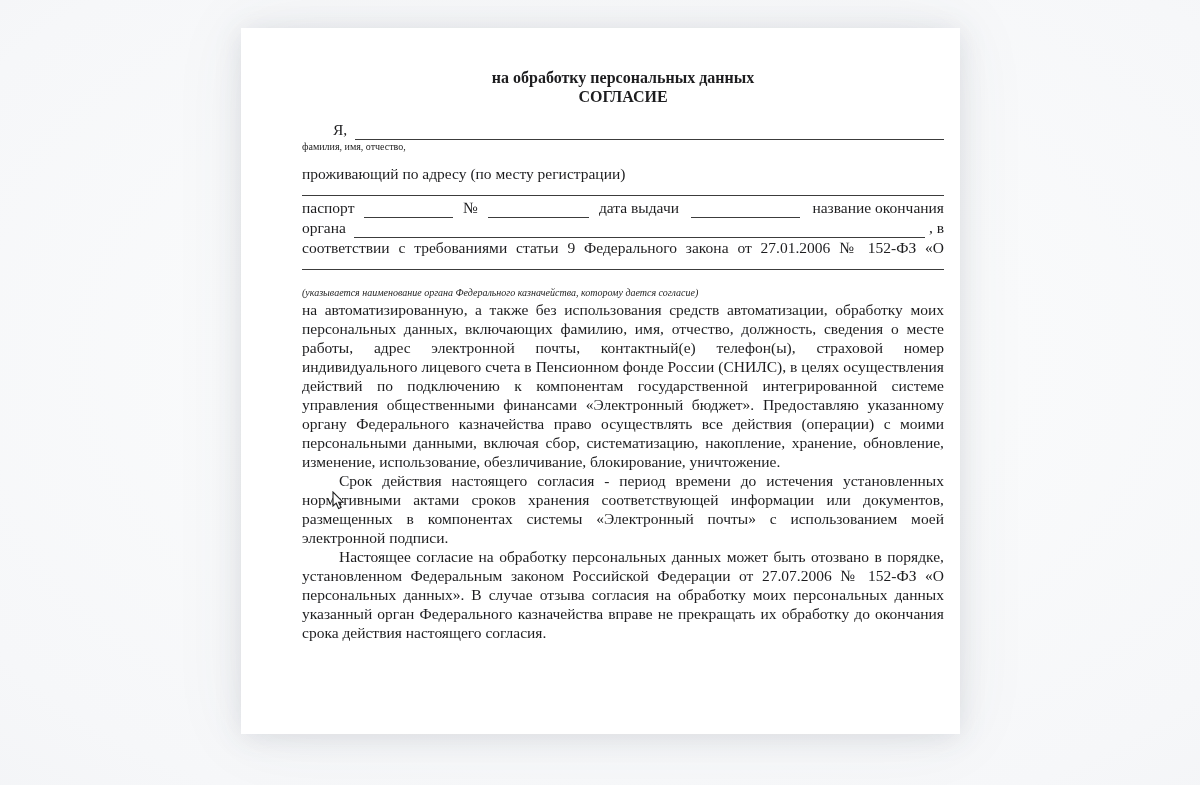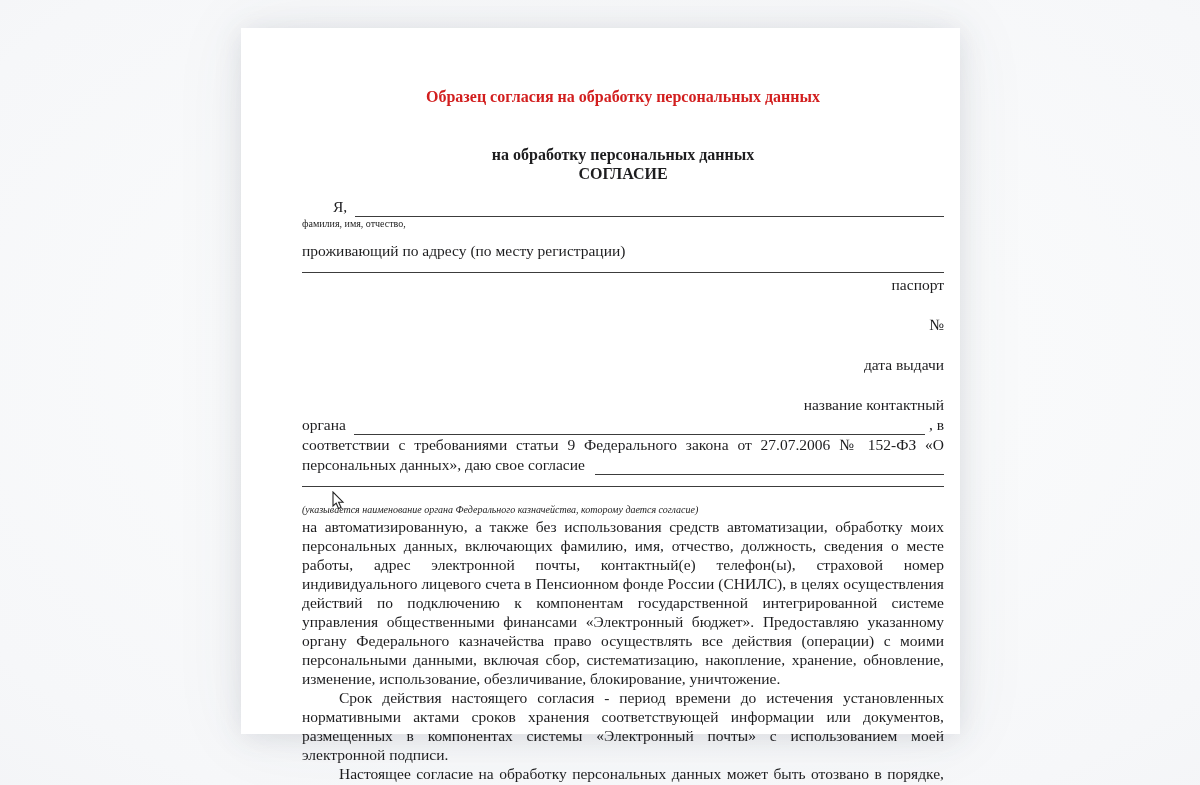--- a/index.html
+++ b/index.html
@@ -42,21 +42,21 @@
   .row-ya{margin-top:14px;padding-left:31px;}
   .blank{
     display:inline-block;border-bottom:1.5px solid var(--rule);
     flex-grow:1;height:19px;
   }
   .blank.after-label{margin-left:8px;}
   .caption{font-size:10px;line-height:10px;text-align:left;color:#222;}
   .caption-fio{margin-top:2px;padding-right:104px;}
   .row-address{margin-top:12px;}
   .rule-full{border-bottom:1.5px solid var(--rule);height:11px;}
-  .row-passport{margin-top:2px;flex-direction:column;}
+  .row-passport{margin-top:2px;}
   .row-passport .lbl{white-space:nowrap;}
   .b1{flex-grow:85;margin:0 10px;}
   .b2{flex-grow:97;margin:0 10px;}
   .b3{flex-grow:105;margin:0 12px;}
   .row-organ .suffix{white-space:nowrap;margin-left:4px;}
   .law-justify{text-align:justify;text-align-last:justify;line-height:20px;}
   .row-law2 .blank{margin-left:10px;}
   .caption-organ{margin-top:18px;font-style:italic;}
   .body-text{margin-top:2px;}
   .body-text p{
@@ -66,21 +66,20 @@
   .cursor{position:absolute;left:332px;top:491px;width:13px;height:19px;}
 </style>
 </head>
 <body>
 
 <div class="stage">
 
   <div class="page">
     <div class="content">
 
-      <div class="red-title">Образец согласия на обработку персональных данных</div>
 
       <div class="heading">
         <div>на обработку персональных данных</div>
         <div>СОГЛАСИЕ</div>
       </div>
 
       <div class="row row-ya">
         <span>Я,</span>
         <span class="blank after-label"></span>
       </div>
@@ -91,35 +90,31 @@
       </div>
       <div class="rule-full"></div>
 
       <div class="row row-passport">
         <span class="lbl">паспорт</span>
         <span class="blank b1"></span>
         <span class="lbl">№</span>
         <span class="blank b2"></span>
         <span class="lbl">дата выдачи</span>
         <span class="blank b3"></span>
-        <span class="lbl">название контактный</span>
+        <span class="lbl">название окончания</span>
       </div>
 
       <div class="row row-organ">
         <span>органа</span>
         <span class="blank after-label"></span>
         <span class="suffix">, в</span>
       </div>
 
-      <div class="law-justify">соответствии с требованиями статьи 9 Федерального закона от 27.07.2006 № 152-ФЗ «О</div>
+      <div class="law-justify">соответствии с требованиями статьи 9 Федерального закона от 27.01.2006 № 152-ФЗ «О</div>
 
-      <div class="row row-law2">
-        <span>персональных данных», даю свое согласие</span>
-        <span class="blank"></span>
-      </div>
 
       <div class="rule-full"></div>
       <div class="caption caption-organ">(указывается наименование органа Федерального казначейства, которому дается согласие)</div>
 
       <div class="body-text">
         <p>на автоматизированную, а также без использования средств автоматизации, обработку моих персональных данных, включающих фамилию, имя, отчество, должность, сведения о месте работы, адрес электронной почты, контактный(е) телефон(ы), страховой номер индивидуального лицевого счета в Пенсионном фонде России (СНИЛС), в целях осуществления действий по подключению к компонентам государственной интегрированной системе управления общественными финансами «Электронный бюджет». Предоставляю указанному органу Федерального казначейства право осуществлять все действия (операции) с моими персональными данными, включая сбор, систематизацию, накопление, хранение, обновление, изменение, использование, обезличивание, блокирование, уничтожение.</p>
         <p class="indent">Срок действия настоящего согласия - период времени до истечения установленных нормативными актами сроков хранения соответствующей информации или документов, размещенных в компонентах системы «Электронный почты» с использованием моей электронной подписи.</p>
         <p class="indent">Настоящее согласие на обработку персональных данных может быть отозвано в порядке, установленном Федеральным законом Российской Федерации от 27.07.2006 № 152-ФЗ «О персональных данных». В случае отзыва согласия на обработку моих персональных данных указанный орган Федерального казначейства вправе не прекращать их обработку до окончания срока действия настоящего согласия.</p>
       </div>
 

